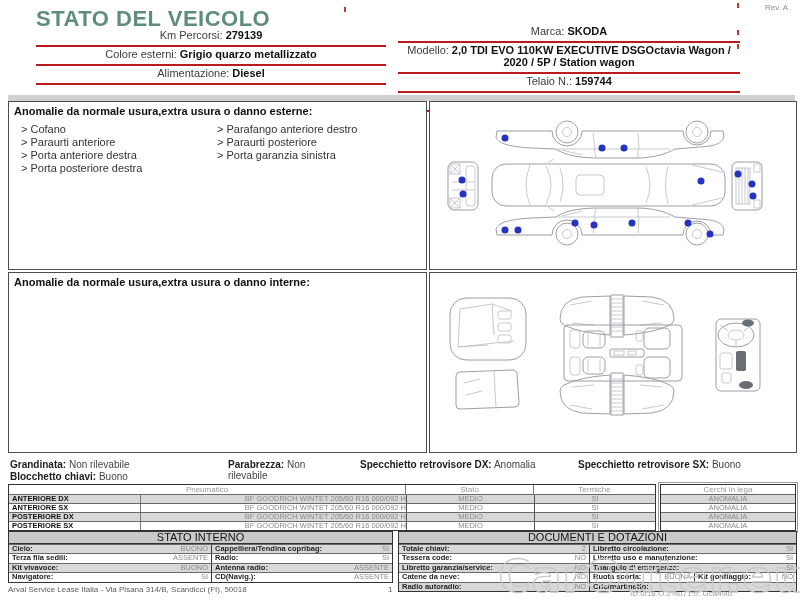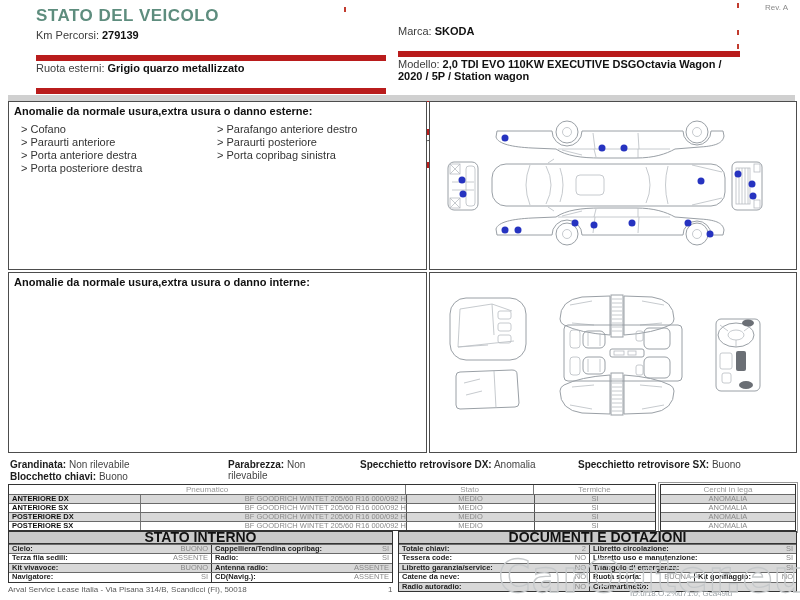--- a/index.html
+++ b/index.html
@@ -1,25 +1,25 @@
 <!DOCTYPE html>
 <html><head>
 <meta charset="utf-8">
 <style>
   html,body{margin:0;padding:0;}
   body{width:800px;height:600px;background:#fff;font-family:"Liberation Sans",sans-serif;position:relative;overflow:hidden;}
   #page{position:absolute;inset:0;background:#fff;}
 
   
-  .title{position:absolute;left:36px;top:6px;font-size:17px;font-weight:bold;color:#5E8D7E;letter-spacing:.5px;}
+  .title{position:absolute;left:36px;top:6px;font-size:22px;font-weight:bold;color:#5E8D7E;letter-spacing:.5px;}
   .rev{position:absolute;right:12px;top:3px;font-size:8px;color:#8a8a8a;}
   .hfields{position:absolute;font-size:11px;color:#3c3c3c;}
   .hfields.left{left:36px;top:28px;width:350px;}
   .hfields.right{left:398px;top:24px;width:342px;}
-  .fieldrow{border-bottom:6px solid #b91c1c;padding:1px 0 14px;line-height:12px;}
+  .fieldrow{border-bottom:2px solid #b91c1c;padding:1px 0 4px;line-height:12px;text-align:center;}
   .flabel{color:#3c3c3c;}
   .fvalue{color:#111;font-weight:bold;margin-left:3px;}
   .redtick{position:absolute;width:2px;height:5px;background:#c23b2e;}
 
   
   .grayband{position:absolute;left:8px;top:95px;width:787px;height:6px;background:#d0d0d0;}
   .box{position:absolute;border:1px solid #4d4d4d;background:#fff;}
   #ext-text{left:8px;top:101px;width:417px;height:167px;}
   #ext-diag{left:429px;top:101px;width:366px;height:167px;}
   #int-text{left:8px;top:272px;width:417px;height:179px;}
@@ -54,21 +54,21 @@
   .th-stato{width:127px;text-align:center;border-left:1px solid #777;}
   .th-term{flex:1;text-align:center;border-left:1px solid #777;}
   .td-cerchi{flex:1;text-align:center;color:#8a8a8a;}
   .th-cerchi{flex:1;text-align:center;}
 
   
   .btable{position:absolute;border:1px solid #333;font-size:7.5px;background:#fff;}
   #stato-interno{left:8px;top:531px;width:383px;}
   #documenti{left:398px;top:531px;width:397px;}
   .bhead{height:11px;line-height:11px;background:#C9C9C9;border-bottom:1px solid #333;
-         text-align:center;font-size:14px;font-weight:bold;color:#111;}
+         text-align:center;font-size:11px;font-weight:normal;color:#111;}
   .brow{display:flex;align-items:center;height:8.4px;line-height:8.4px;border-top:1px solid #6a6a6a;}
   .brow:first-of-type{border-top:none;}
   .bl{font-weight:bold;color:#222;padding-left:3px;white-space:nowrap;overflow:hidden;}
   .bv{text-align:right;color:#8a8a8a;padding-right:3px;white-space:nowrap;}
   .sep{border-left:1px solid #333;align-self:stretch;}
   #stato-interno .bl.w1{width:140px;} #stato-interno .bv.w1{width:56px;}
   #stato-interno .bl.w2{width:125px;} #stato-interno .bv.w2{flex:1;}
   #documenti .bl.w1{width:148px;} #documenti .bv.w1{width:36px;}
   #documenti .bl.w2{width:150px;} #documenti .bv.w2{flex:1;}
   #documenti .bl.w3{width:58px;} #documenti .bv.w3{width:40px;}
@@ -89,21 +89,21 @@
 <div id="page">
 
   <div class="title">STATO DEL VEICOLO</div>
   <div class="rev">Rev. A</div>
 
   <div class="hfields left">
     <div class="fieldrow">
       <span class="flabel">Km Percorsi:</span><span class="fvalue">279139</span>
     </div>
     <div class="fieldrow">
-      <span class="flabel">Ruota esterni:</span><span class="fvalue">Grigio quarzo metallizzato</span>
+      <span class="flabel">Colore esterni:</span><span class="fvalue">Grigio quarzo metallizzato</span>
     </div>
     <div class="fieldrow">
       <span class="flabel">Alimentazione:</span><span class="fvalue">Diesel</span>
     </div>
   </div>
 
   <div class="hfields right">
     <div class="fieldrow">
       <span class="flabel">Marca:</span><span class="fvalue">SKODA</span>
     </div>
@@ -129,21 +129,21 @@
     <div class="boxtitle">Anomalie da normale usura,extra usura o danno esterne:</div>
     <div class="alist c1">
       <div class="aitem">Cofano</div>
       <div class="aitem">Paraurti anteriore</div>
       <div class="aitem">Porta anteriore destra</div>
       <div class="aitem">Porta posteriore destra</div>
     </div>
     <div class="alist c2">
       <div class="aitem">Parafango anteriore destro</div>
       <div class="aitem">Paraurti posteriore</div>
-      <div class="aitem">Porta copribag sinistra</div>
+      <div class="aitem">Porta garanzia sinistra</div>
     </div>
   </div>
 
   <div class="box" id="ext-diag">
     <svg width="366" height="167" viewBox="0 0 366 167">
       <defs>
         <g id="carSide">
           <path class="ln" d="M4,23 C6,16 20,13 40,12 L64,11 C74,4 90,2 108,2 L144,2 C162,2 174,6 183,11 L208,13 C226,14 231,18 232,24 L231,29 L219,29 A14,14 0 0 0 191,29 L90,29 A15,15 0 0 0 60,29 L5,29 Z"></path>
           <circle class="ln" cx="75" cy="28" r="11"></circle>
             <circle class="ln2" cx="75" cy="28" r="4.5"></circle>

